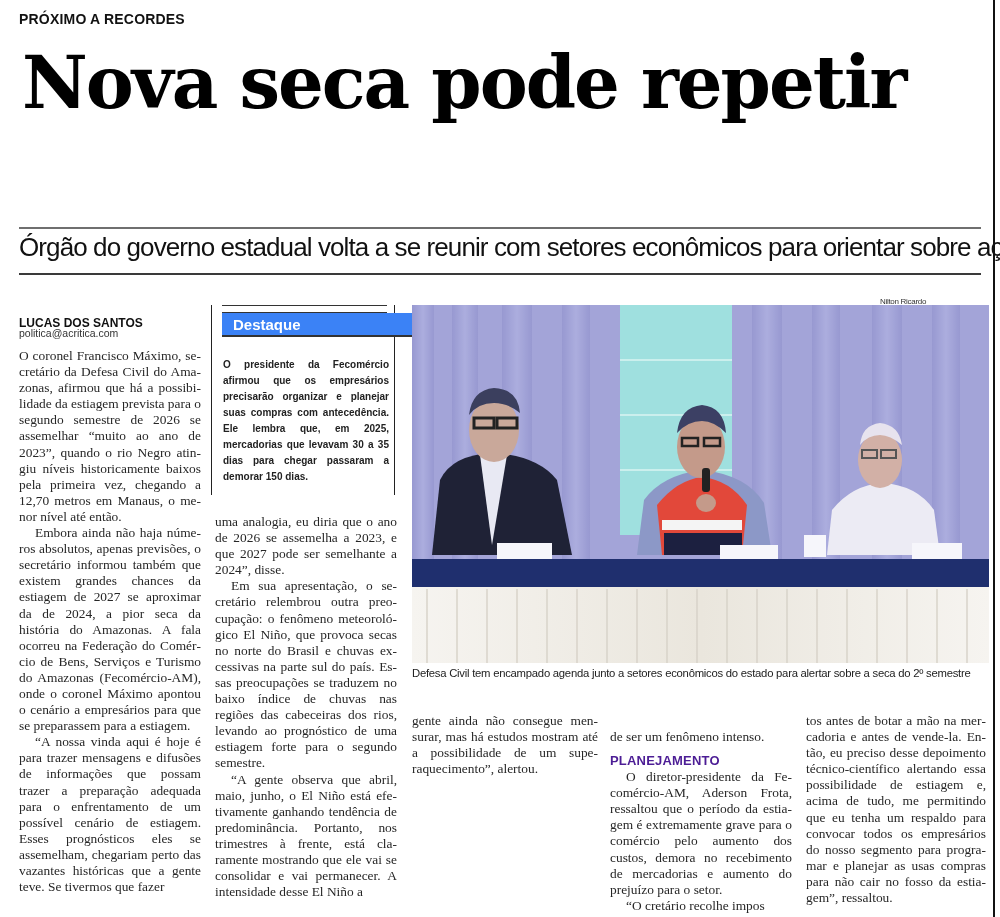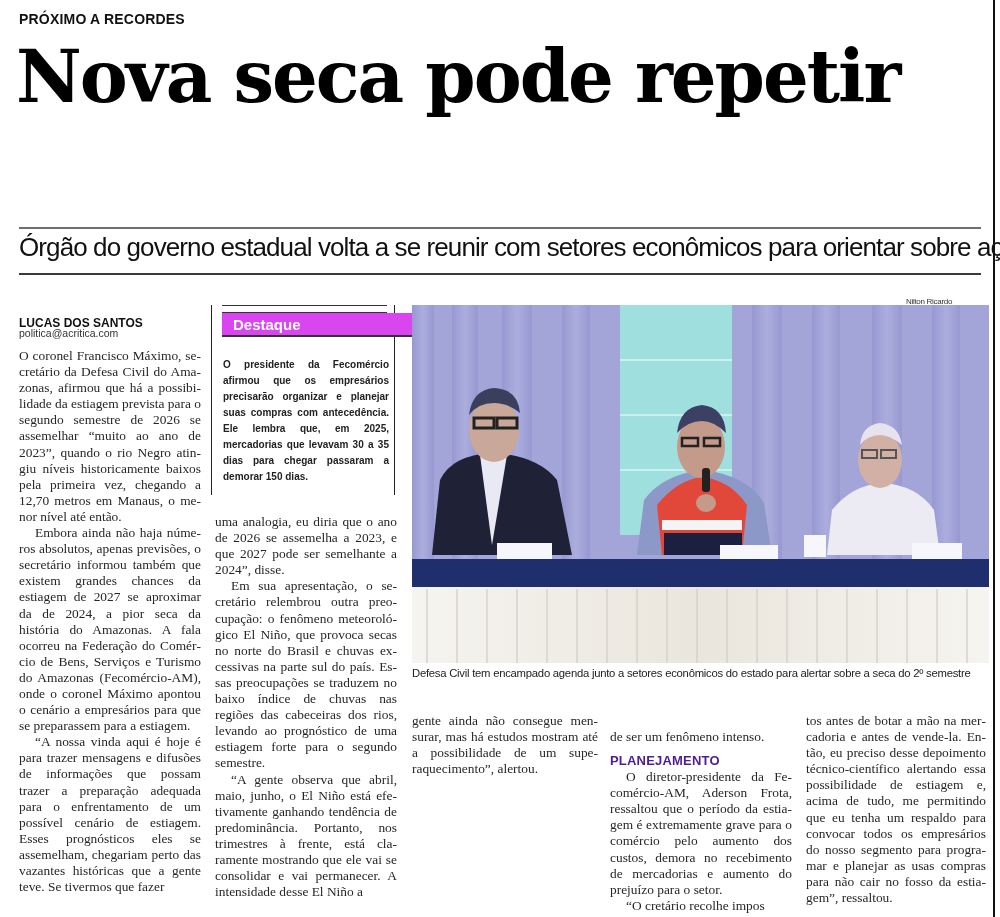--- a/index.html
+++ b/index.html
@@ -1,21 +1,21 @@
 <!DOCTYPE html>
 <html><head>
 <meta charset="utf-8">
 <style>
   html, body { margin:0; padding:0; background:#ffffff; }
   body { width:1000px; height:917px; position:relative; overflow:hidden; color:#1a1a1a; }
   .page { position:absolute; inset:0; }
   .right-rule { position:absolute; left:993px; top:0; width:2px; height:917px; background:#111; }
 
   .kicker { position:absolute; left:19px; top:11px; font-family:"Liberation Sans", sans-serif; font-weight:700; font-size:14px; letter-spacing:0.2px; color:#111; }
-  .headline { position:absolute; left:16px; top:36px; width:975px; margin:0; font-family:"DejaVu Serif", serif; font-weight:900; font-size:72px; line-height:82px; letter-spacing:-2px; color:#000; }
+  .headline { position:absolute; left:16px; top:36px; width:975px; margin:6px; font-family:"DejaVu Serif", serif; font-weight:900; font-size:72px; line-height:82px; letter-spacing:-2px; color:#000; }
 
   .sub-rule-top { position:absolute; left:19px; top:227px; width:962px; height:2px; background:#6f6f6f; }
   .subhead { position:absolute; left:19px; top:232px; font-family:"Liberation Sans", sans-serif; font-size:26px; letter-spacing:-0.9px; color:#111; white-space:nowrap; }
   .sub-rule-bot { position:absolute; left:19px; top:273px; width:962px; height:2px; background:#3a3a3a; }
 
   .byline { position:absolute; left:19px; top:316px; font-family:"Liberation Sans", sans-serif; font-weight:700; font-size:12px; color:#111; }
   .email { position:absolute; left:19px; top:327px; font-family:"Liberation Sans", sans-serif; font-size:10.5px; color:#333; }
 
   .col { position:absolute; font-family:"Liberation Serif", serif; font-size:13.4px; line-height:16.1px; color:#262626; text-align:justify; hyphens:manual; }
   .col p { margin:0; text-indent:0; }
@@ -24,25 +24,25 @@
 
   .c1 { left:19px; top:348px; width:182px; }
   .c2 { left:215px; top:514px; width:182px; }
   .c3 { left:412px; top:713px; width:186px; }
   .c4 { left:610px; top:729px; width:182px; }
   .c5 { left:806px; top:713px; width:180px; }
 
   .box-line-l { position:absolute; left:211px; top:305px; width:1px; height:190px; background:#222; }
   .box-line-r { position:absolute; left:394px; top:305px; width:1px; height:190px; background:#222; }
   .destaque-rules { position:absolute; left:222px; top:305px; width:165px; height:6px; border-top:1px solid #333; border-bottom:1px solid #333; }
-  .destaque-head { position:absolute; left:222px; top:313px; width:195px; height:24px; background:#d946ef; border-bottom:2px solid #333; box-sizing:border-box; }
+  .destaque-head { position:absolute; left:222px; top:313px; width:195px; height:24px; background:#3b82f6; border-bottom:2px solid #333; box-sizing:border-box; }
   .destaque-head span { position:absolute; left:11px; top:3px; font-family:"Liberation Sans", sans-serif; font-weight:700; font-size:15px; color:#fff; }
   .destaque-text { position:absolute; left:223px; top:357px; width:166px; font-family:"Liberation Sans", sans-serif; font-weight:700; font-size:10px; line-height:16px; color:#222; text-align:justify; }
 
-  .credit { position:absolute; left:906px; top:297px; font-family:"Liberation Sans", sans-serif; font-size:8px; color:#333; letter-spacing:-0.3px;text-decoration:underline; }
+  .credit { position:absolute; left:880px; top:297px; font-family:"Liberation Sans", sans-serif; font-size:8px; color:#333; letter-spacing:-0.3px;text-decoration:underline; }
   .photo { position:absolute; left:412px; top:305px; width:577px; height:358px; overflow:hidden; background:#a3a4d8; }
   .photo svg { display:block; }
   .caption { position:absolute; left:412px; top:667px; font-family:"Liberation Sans", sans-serif; font-size:11.3px; letter-spacing:-0.25px; color:#222; white-space:nowrap; }
 </style>
 </head>
 <body>
 
 <div class="page">
 
   <div class="right-rule"></div>

